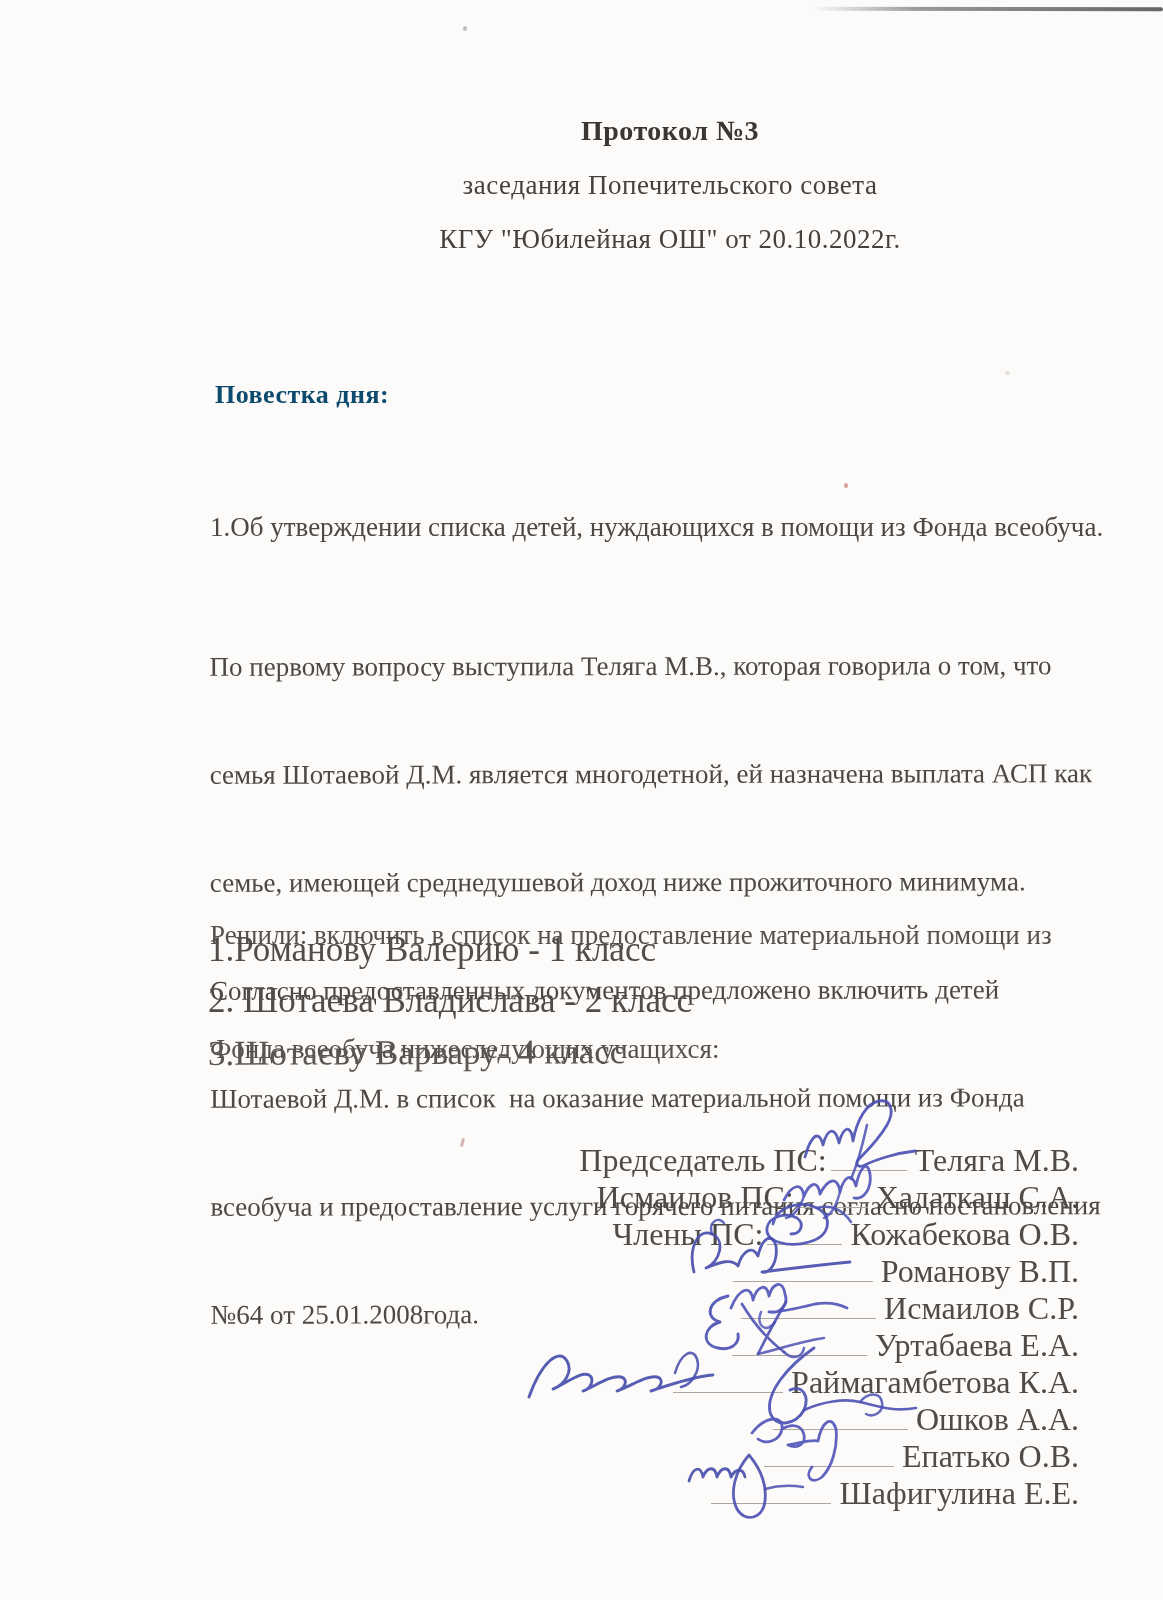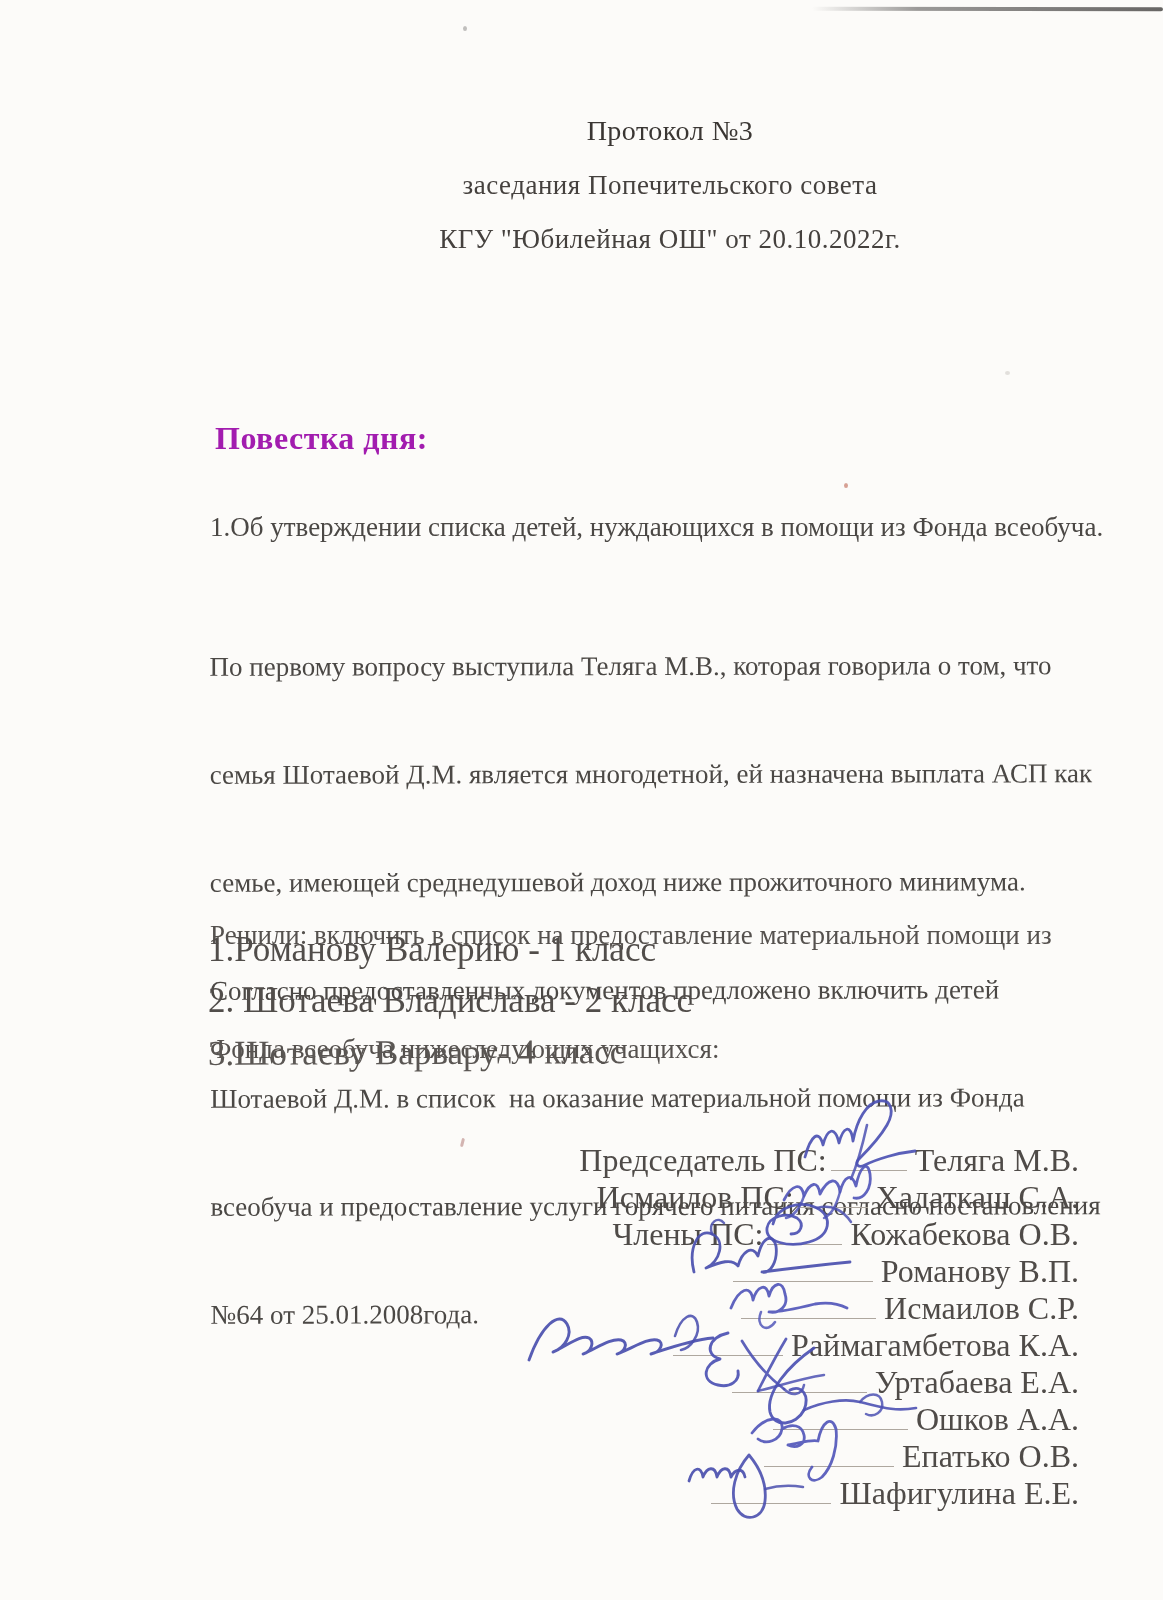--- a/index.html
+++ b/index.html
@@ -23,26 +23,26 @@
   .speck-b{top:483px;left:844px;width:4px;height:5px;background:rgba(190,100,80,.6);}
   .speck-c{top:1138px;left:461px;width:3px;height:9px;background:rgba(170,110,105,.5);transform:rotate(14deg);border-radius:2px;}
   .speck-d{top:371px;left:1005px;width:5px;height:4px;background:rgba(165,160,153,.3);}
 
   
   .doc-header{
     position:absolute;top:104px;left:255px;width:830px;
     text-align:center;font-size:27px;line-height:54px;color:#45413e;
     letter-spacing:.5px;
   }
-  .doc-title{font-weight:normal;font-size:28px;color:#3a3633;}
+  .doc-title{font-weight:bold;font-size:28px;color:#3a3633;}
 
   
   .agenda-heading{
     position:absolute;top:380px;left:215px;
-    font-weight:bold;font-size:32px;color:#a21caf;letter-spacing:.5px;margin-top:40px;
+    font-weight:bold;font-size:26px;color:#0c4a6e;letter-spacing:.5px;
   }
   .agenda-item{
     position:absolute;top:432px;left:210px;width:900px;
     font-size:27px;line-height:38px;white-space:pre-wrap;
   }
 
   
   .speech{
     position:absolute;top:576px;left:210px;width:900px;
     font-size:27px;line-height:36px;white-space:pre-wrap;
@@ -177,43 +177,43 @@
       <span class="sig-label"></span>
       <span class="sig-line">
         <svg class="ink" width="150" height="82" style="left:-30px;bottom:-18px;" viewBox="0 0 150 82">
           <path d="M20,54 C28,34 40,30 42,46 C46,32 56,28 58,42 C62,28 72,26 74,40 C78,52 68,60 58,58 C70,58 88,54 104,50 C116,48 128,50 136,54" stroke="#5257ba" stroke-width="2.8" opacity=".92"></path>
           <path d="M50,58 C44,72 56,80 64,68" stroke="#5257ba" stroke-width="2.5" opacity=".85"></path>
         </svg>
       </span>
       <span class="sig-name">Исмаилов С.Р.</span>
     </div>
 
-    <div class="sig-row r7">
-      <span class="sig-label"></span>
-      <span class="sig-line">
-        <svg class="ink" width="260" height="95" style="left:-150px;bottom:-16px;" viewBox="0 0 260 95">
-          <path d="M6,84 C18,50 36,34 44,48 C50,58 42,72 30,76 C44,70 58,58 66,62 C72,66 68,76 60,78 C74,72 88,62 98,64 C106,66 102,76 94,78 C110,72 124,62 134,64 C142,66 138,76 128,78 C146,72 168,64 190,62" stroke="#4a4fae" stroke-width="2.9" opacity=".92"></path>
-          <path d="M152,60 C158,40 170,34 174,46 C178,58 168,72 158,74" stroke="#4a4fae" stroke-width="2.6" opacity=".88"></path>
-        </svg>
-      </span>
-      <span class="sig-name">Раймагамбетова К.А.</span>
-    </div>
-
     <div class="sig-row r6">
       <span class="sig-label"></span>
       <span class="sig-line">
         <svg class="ink" width="170" height="95" style="left:-48px;bottom:-20px;" viewBox="0 0 170 95">
           <path d="M44,16 C24,20 20,38 36,42 C20,46 16,64 34,68 C46,71 56,64 54,54" stroke="#4c51b3" stroke-width="2.9" opacity=".92"></path>
           <path d="M58,24 C70,44 84,60 100,72 M102,22 C90,42 82,58 74,74" stroke="#4c51b3" stroke-width="2.7" opacity=".9"></path>
           <path d="M100,72 C108,80 118,78 120,68 M74,74 C92,70 114,62 140,58" stroke="#4c51b3" stroke-width="2.5" opacity=".85"></path>
         </svg>
       </span>
       <span class="sig-name">Уртабаева Е.А.</span>
     </div>
 
+    <div class="sig-row r7">
+      <span class="sig-label"></span>
+      <span class="sig-line">
+        <svg class="ink" width="260" height="95" style="left:-150px;bottom:-16px;" viewBox="0 0 260 95">
+          <path d="M6,84 C18,50 36,34 44,48 C50,58 42,72 30,76 C44,70 58,58 66,62 C72,66 68,76 60,78 C74,72 88,62 98,64 C106,66 102,76 94,78 C110,72 124,62 134,64 C142,66 138,76 128,78 C146,72 168,64 190,62" stroke="#4a4fae" stroke-width="2.9" opacity=".92"></path>
+          <path d="M152,60 C158,40 170,34 174,46 C178,58 168,72 158,74" stroke="#4a4fae" stroke-width="2.6" opacity=".88"></path>
+        </svg>
+      </span>
+      <span class="sig-name">Раймагамбетова К.А.</span>
+    </div>
+
     <div class="sig-row r8">
       <span class="sig-label"></span>
       <span class="sig-line">
         <svg class="ink" width="220" height="105" style="left:-55px;bottom:-18px;" viewBox="0 0 220 105">
           <path d="M96,6 C70,24 48,50 52,70 C56,86 78,84 86,68 C92,54 84,42 72,48" stroke="#4c51b3" stroke-width="2.9" opacity=".92"></path>
           <path d="M86,68 C104,60 126,56 142,60 C160,64 174,70 198,66" stroke="#4c51b3" stroke-width="2.7" opacity=".9"></path>
           <path d="M142,60 C150,50 162,50 164,60 C166,70 156,76 148,72" stroke="#4c51b3" stroke-width="2.5" opacity=".85"></path>
         </svg>
       </span>
       <span class="sig-name">Ошков А.А.</span>

